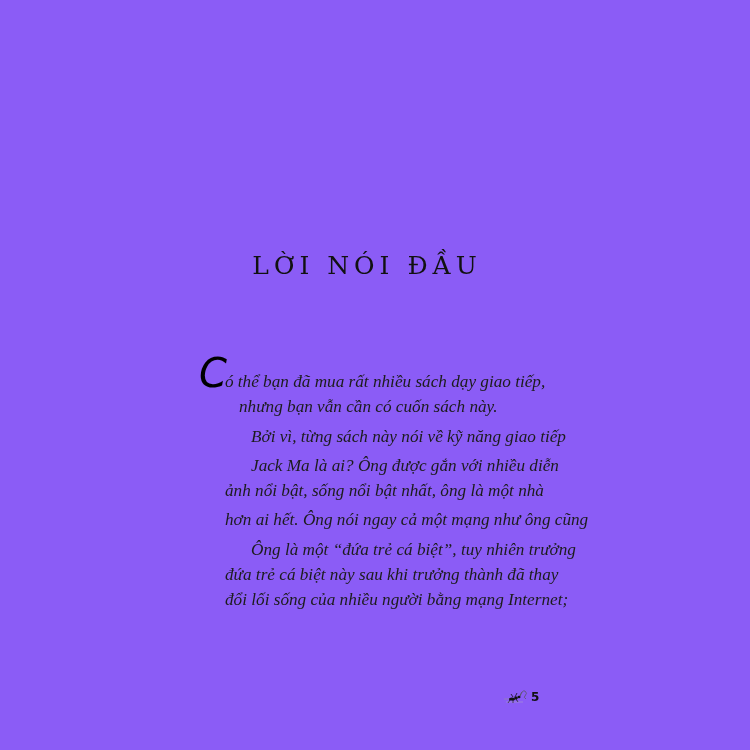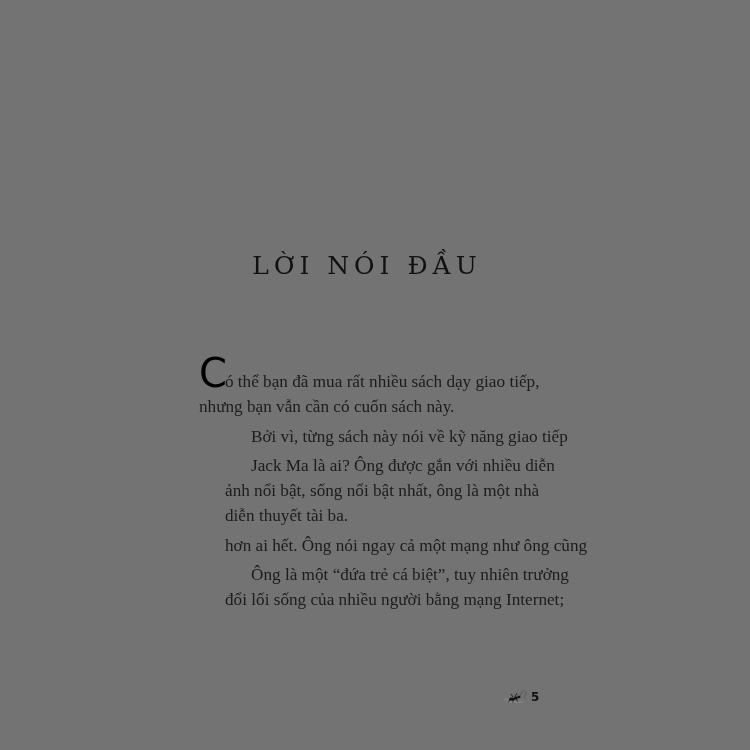--- a/index.html
+++ b/index.html
@@ -12,21 +12,21 @@
       height: 750px;
       position: relative;
       overflow: hidden;
       font-family: "DejaVu Serif", "Liberation Serif", serif;
       color: #1a1a1a;
     }
     .page {
       position: absolute;
       left: 0; top: 0;
       width: 750px; height: 750px;
-      background: #737373;
+      background: #8b5cf6;
     }
     .title {
       position: absolute;
       left: 0;
       width: 750px;
       top: 251px;
       text-align: center;
       font-family: "DejaVu Serif", "Liberation Serif", serif;
       font-size: 25px;
       letter-spacing: 5px;
@@ -42,32 +42,34 @@
       font-family: "Liberation Serif", "DejaVu Serif", serif;
       font-size: 17.2px;
       line-height: 25.3px;
       color: #1c1c1c;
       text-align: justify;
     }
     .para {
       margin: 0 0 4px 0;
       text-indent: 26px;
       text-align: justify;
+      font-style: italic;
     }
     .para.first {
       text-indent: 0;
     }
     .line {
       display: block;
       text-align: justify;
       text-align-last: justify;
       white-space: nowrap;
     }
     .line.last {
       text-align-last: left;
+      margin-left: 40px;
     }
     .dropcap {
       font-family: "DejaVu Sans", "Liberation Sans", sans-serif;
       font-size: 40px;
       line-height: 28px;
       font-weight: 400;
       color: #000;
       vertical-align: baseline;
       margin-right: 0px;
       letter-spacing: -2px;
@@ -107,29 +109,29 @@
       <span class="line last">nhưng bạn vẫn cần có cuốn sách này.</span>
     </p>
 
     <p class="para">
       <span class="line" style="padding-left:26px">Bởi vì, từng sách này nói về kỹ năng giao tiếp</span>
     </p>
 
     <p class="para">
       <span class="line" style="padding-left:26px">Jack Ma là ai? Ông được gắn với nhiều diễn</span>
       <span class="line">ảnh nổi bật, sống nổi bật nhất, ông là một nhà</span>
-      <span class="line last">diễn thuyết tài ba.</span>
     </p>
 
     <p class="para">
       <span class="line">hơn ai hết. Ông nói ngay cả một mạng như ông cũng</span>
     </p>
 
     <p class="para">
       <span class="line" style="padding-left:26px">Ông là một “đứa trẻ cá biệt”, tuy nhiên trưởng</span>
+      <span class="line">đứa trẻ cá biệt này sau khi trưởng thành đã thay</span>
       <span class="line">đổi lối sống của nhiều người bằng mạng Internet;</span>
     </p>
 
   </div>
 
   <div class="footer">
     <svg class="ornament" viewBox="0 0 26 16" xmlns="http://www.w3.org/2000/svg">
       <path d="M1 11 L6 11" stroke="#999" stroke-width="0.6" fill="none"></path>
       <ellipse cx="9" cy="11" rx="3" ry="1.6" fill="#111"></ellipse>
       <ellipse cx="13" cy="10" rx="1.8" ry="1.4" fill="#111"></ellipse>

